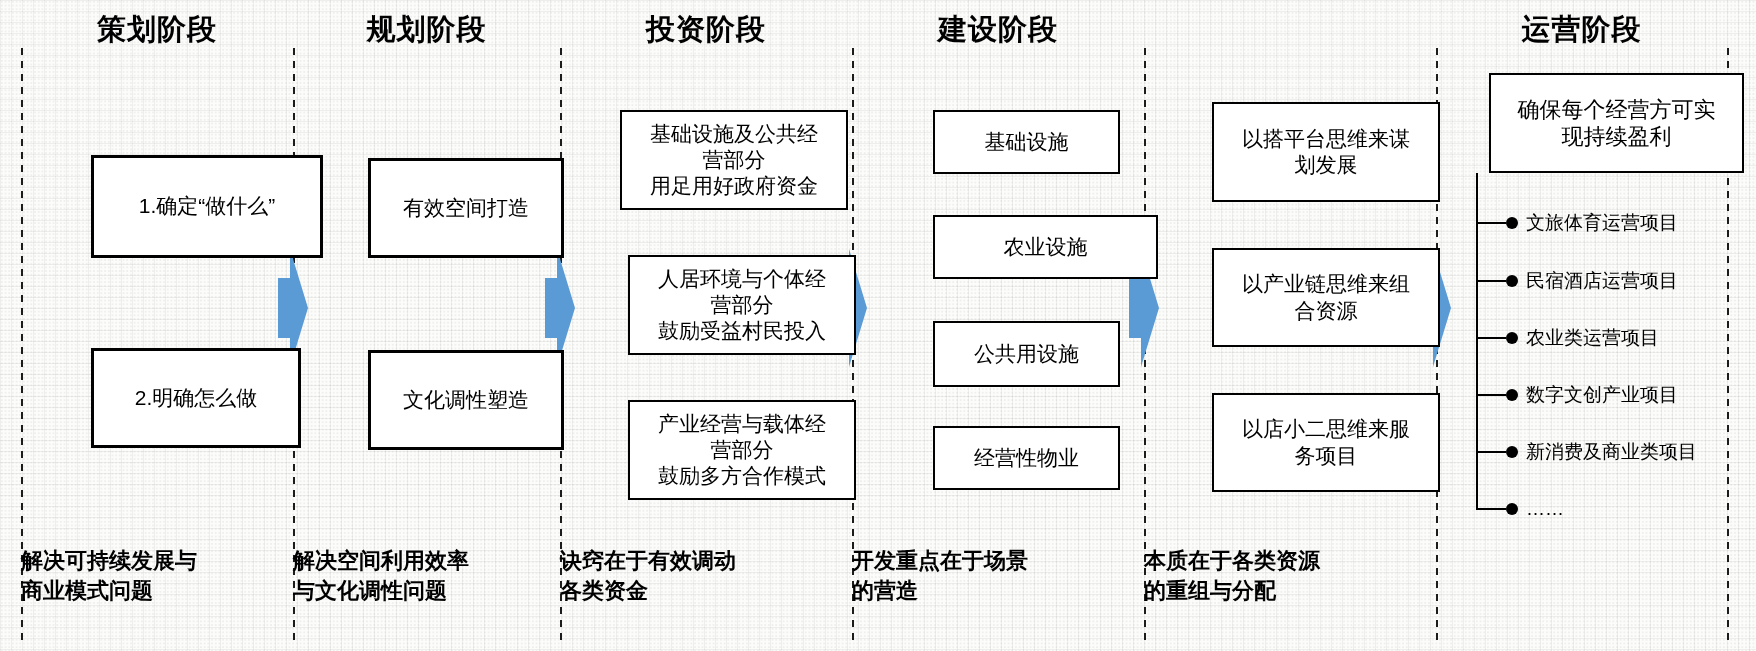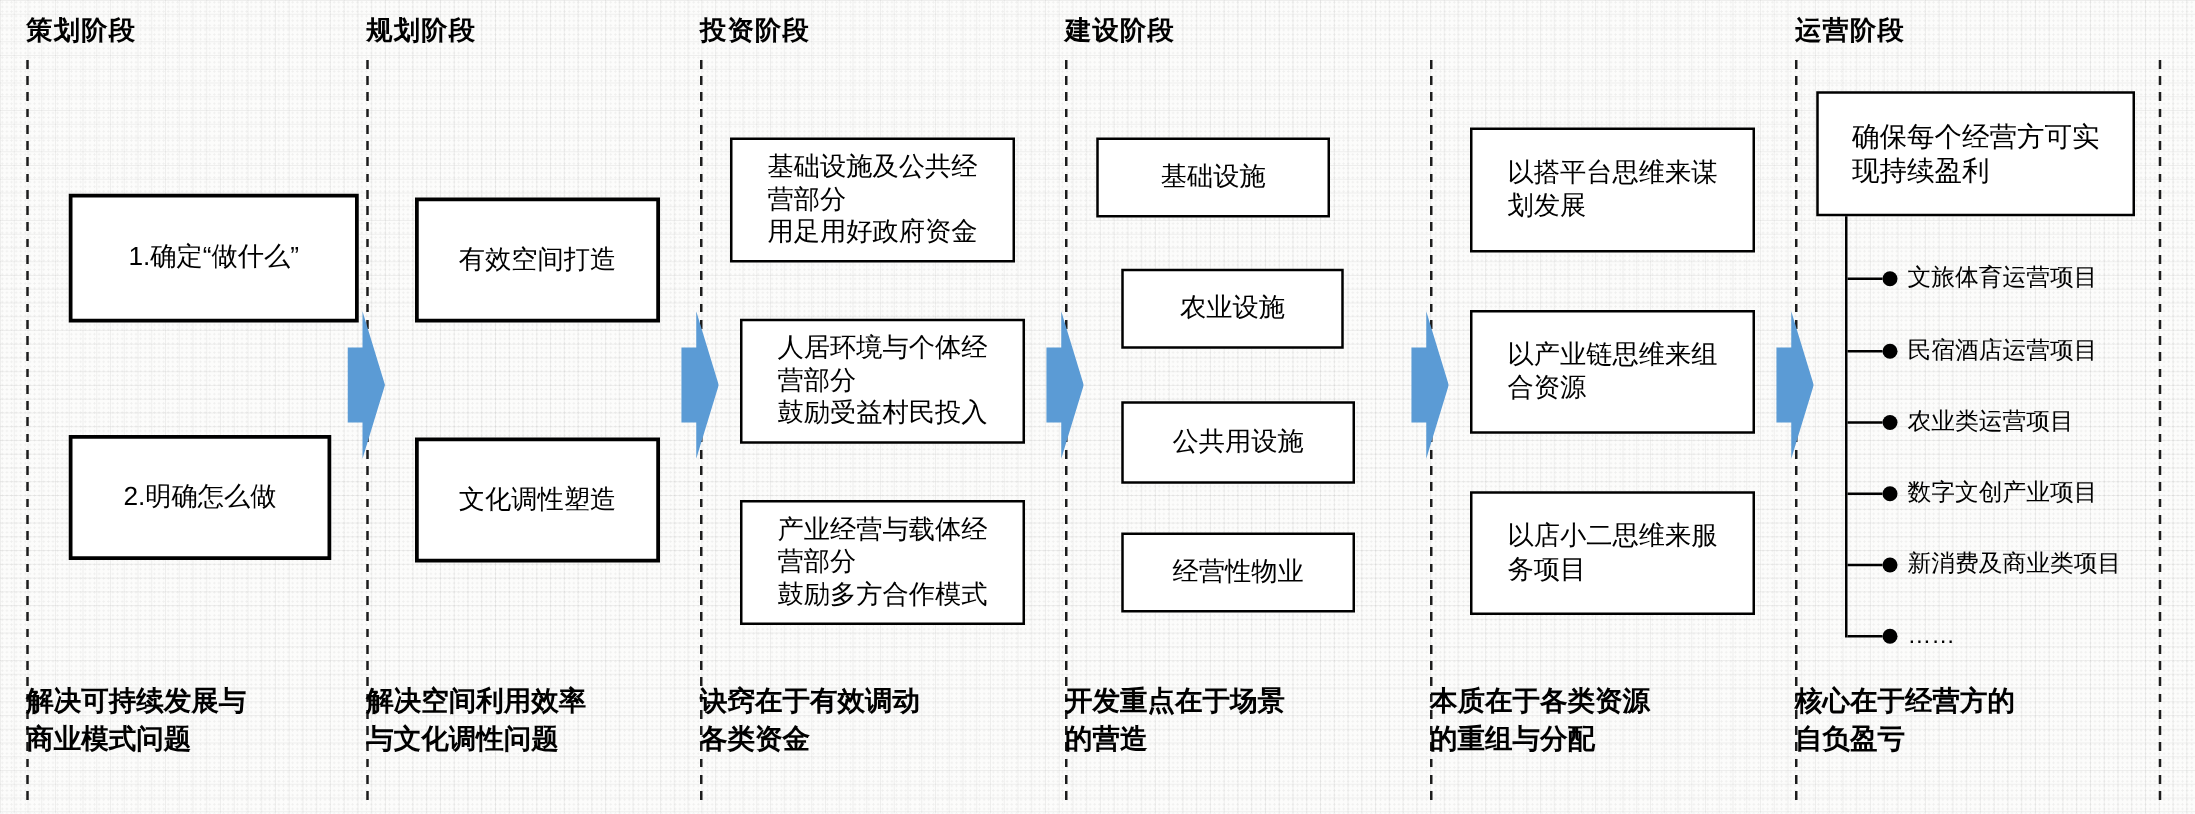--- a/index.html
+++ b/index.html
@@ -15,32 +15,33 @@
       radial-gradient(rgba(0,0,0,0.05) 0.7px, transparent 0.9px);
     background-size:11px 11px, 11px 11px, 3.7px 3.7px;
     overflow:hidden;
   }
   .divider{
     position:absolute;top:48px;height:592px;width:2px;
     background:repeating-linear-gradient(180deg,#1c1c1c 0 7px,transparent 7px 13px);
   }
   .col-title{
     position:absolute;top:10px;height:40px;
-    font-size:21px;font-weight:bold;text-align:left;
+    font-size:29px;font-weight:bold;text-align:center;
     letter-spacing:1px;
   }
   .pbox{
     position:absolute;
     background:#ffffff;
     border:2px solid #000;
     display:flex;align-items:center;justify-content:center;
-    text-align:left;
+    text-align:center;
     font-size:21px;line-height:1.25;
     white-space:pre-line;
     box-sizing:border-box;
+    margin-left:36px;
   }
   .b3{border-width:3px;}
   .caption{
     position:absolute;top:546px;
     font-size:22px;font-weight:bold;
     line-height:1.35;white-space:pre-line;
   }
   .arrow{position:absolute;width:30px;height:118px;}
   .trunk{position:absolute;left:1476px;top:173px;width:2px;height:337px;background:#000;}
   .branch{position:absolute;left:1478px;width:28px;height:2px;background:#000;}
@@ -94,22 +95,22 @@
   <div class="pbox" style="left:584px;top:110px;width:228px;height:100px">基础设施及公共经
 营部分
 用足用好政府资金</div>
   <div class="pbox" style="left:592px;top:255px;width:228px;height:100px">人居环境与个体经
 营部分
 鼓励受益村民投入</div>
   <div class="pbox" style="left:592px;top:400px;width:228px;height:100px">产业经营与载体经
 营部分
 鼓励多方合作模式</div>
 
-  <div class="pbox" style="left:877px;top:110px;width:187px;height:64px">基础设施</div>
-  <div class="pbox" style="left:897px;top:215px;width:178px;height:64px">农业设施</div>
+  <div class="pbox" style="left:897px;top:110px;width:187px;height:64px">基础设施</div>
+  <div class="pbox" style="left:897px;top:215px;width:225px;height:64px">农业设施</div>
   <div class="pbox" style="left:897px;top:321px;width:187px;height:66px">公共用设施</div>
   <div class="pbox" style="left:1176px;top:102px;width:228px;height:100px">以搭平台思维来谋
 划发展</div>
 
   <div class="pbox" style="left:897px;top:426px;width:187px;height:64px">经营性物业</div>
   <div class="pbox" style="left:1176px;top:248px;width:228px;height:99px">以产业链思维来组
 合资源</div>
   <div class="pbox" style="left:1176px;top:393px;width:228px;height:99px">以店小二思维来服
 务项目</div>
 
@@ -145,16 +146,14 @@
   <div class="caption" style="left:21px;width:272px">解决可持续发展与
 商业模式问题</div>
   <div class="caption" style="left:293px;width:267px">解决空间利用效率
 与文化调性问题</div>
   <div class="caption" style="left:560px;width:292px">诀窍在于有效调动
 各类资金</div>
   <div class="caption" style="left:852px;width:292px">开发重点在于场景
 的营造</div>
   <div class="caption" style="left:1144px;width:292px">本质在于各类资源
 的重组与分配</div>
-  <div class="caption" style="left:1436px;width:291px">核心在于经营方的
-自负盈亏</div>
 
 </div>
 
 </body></html>

